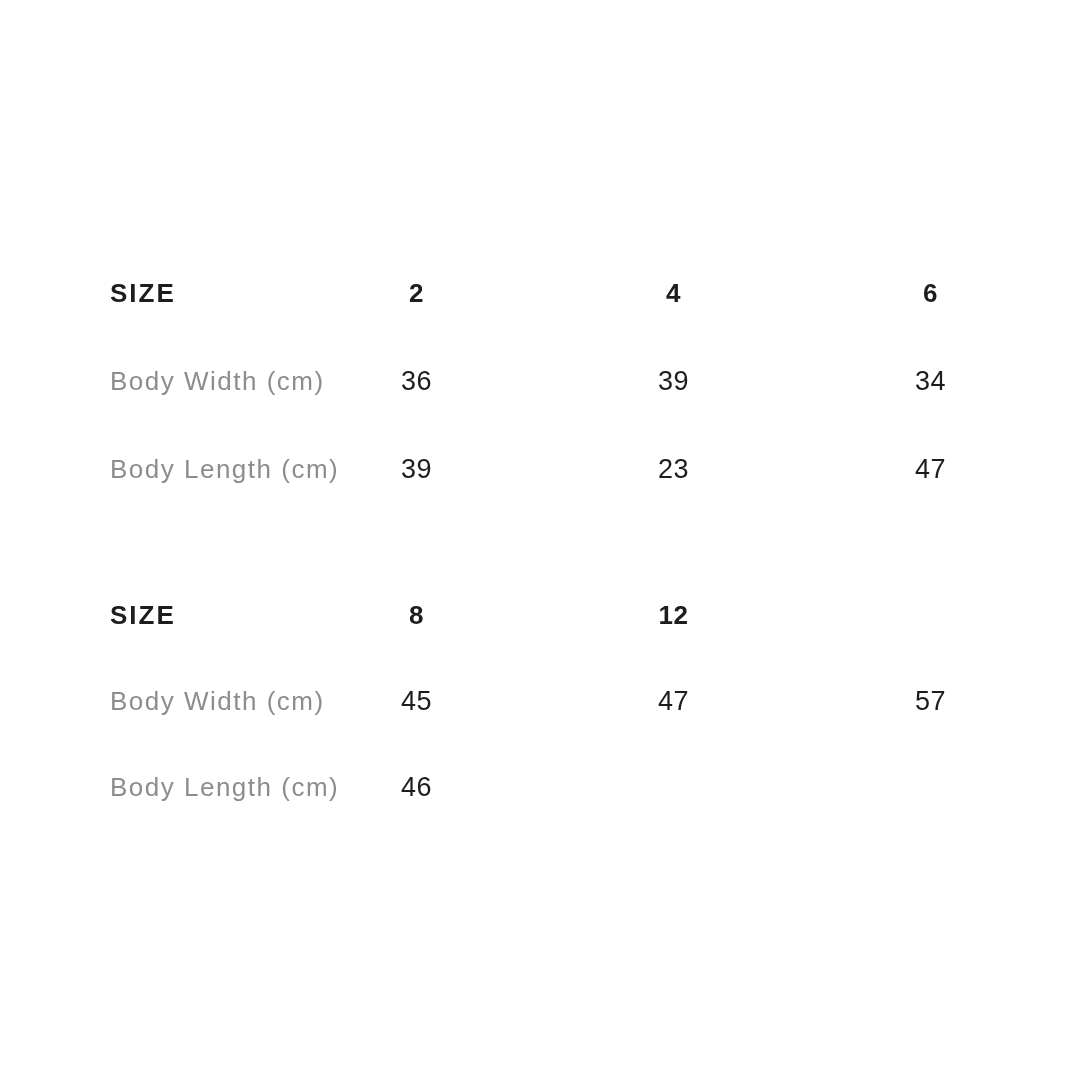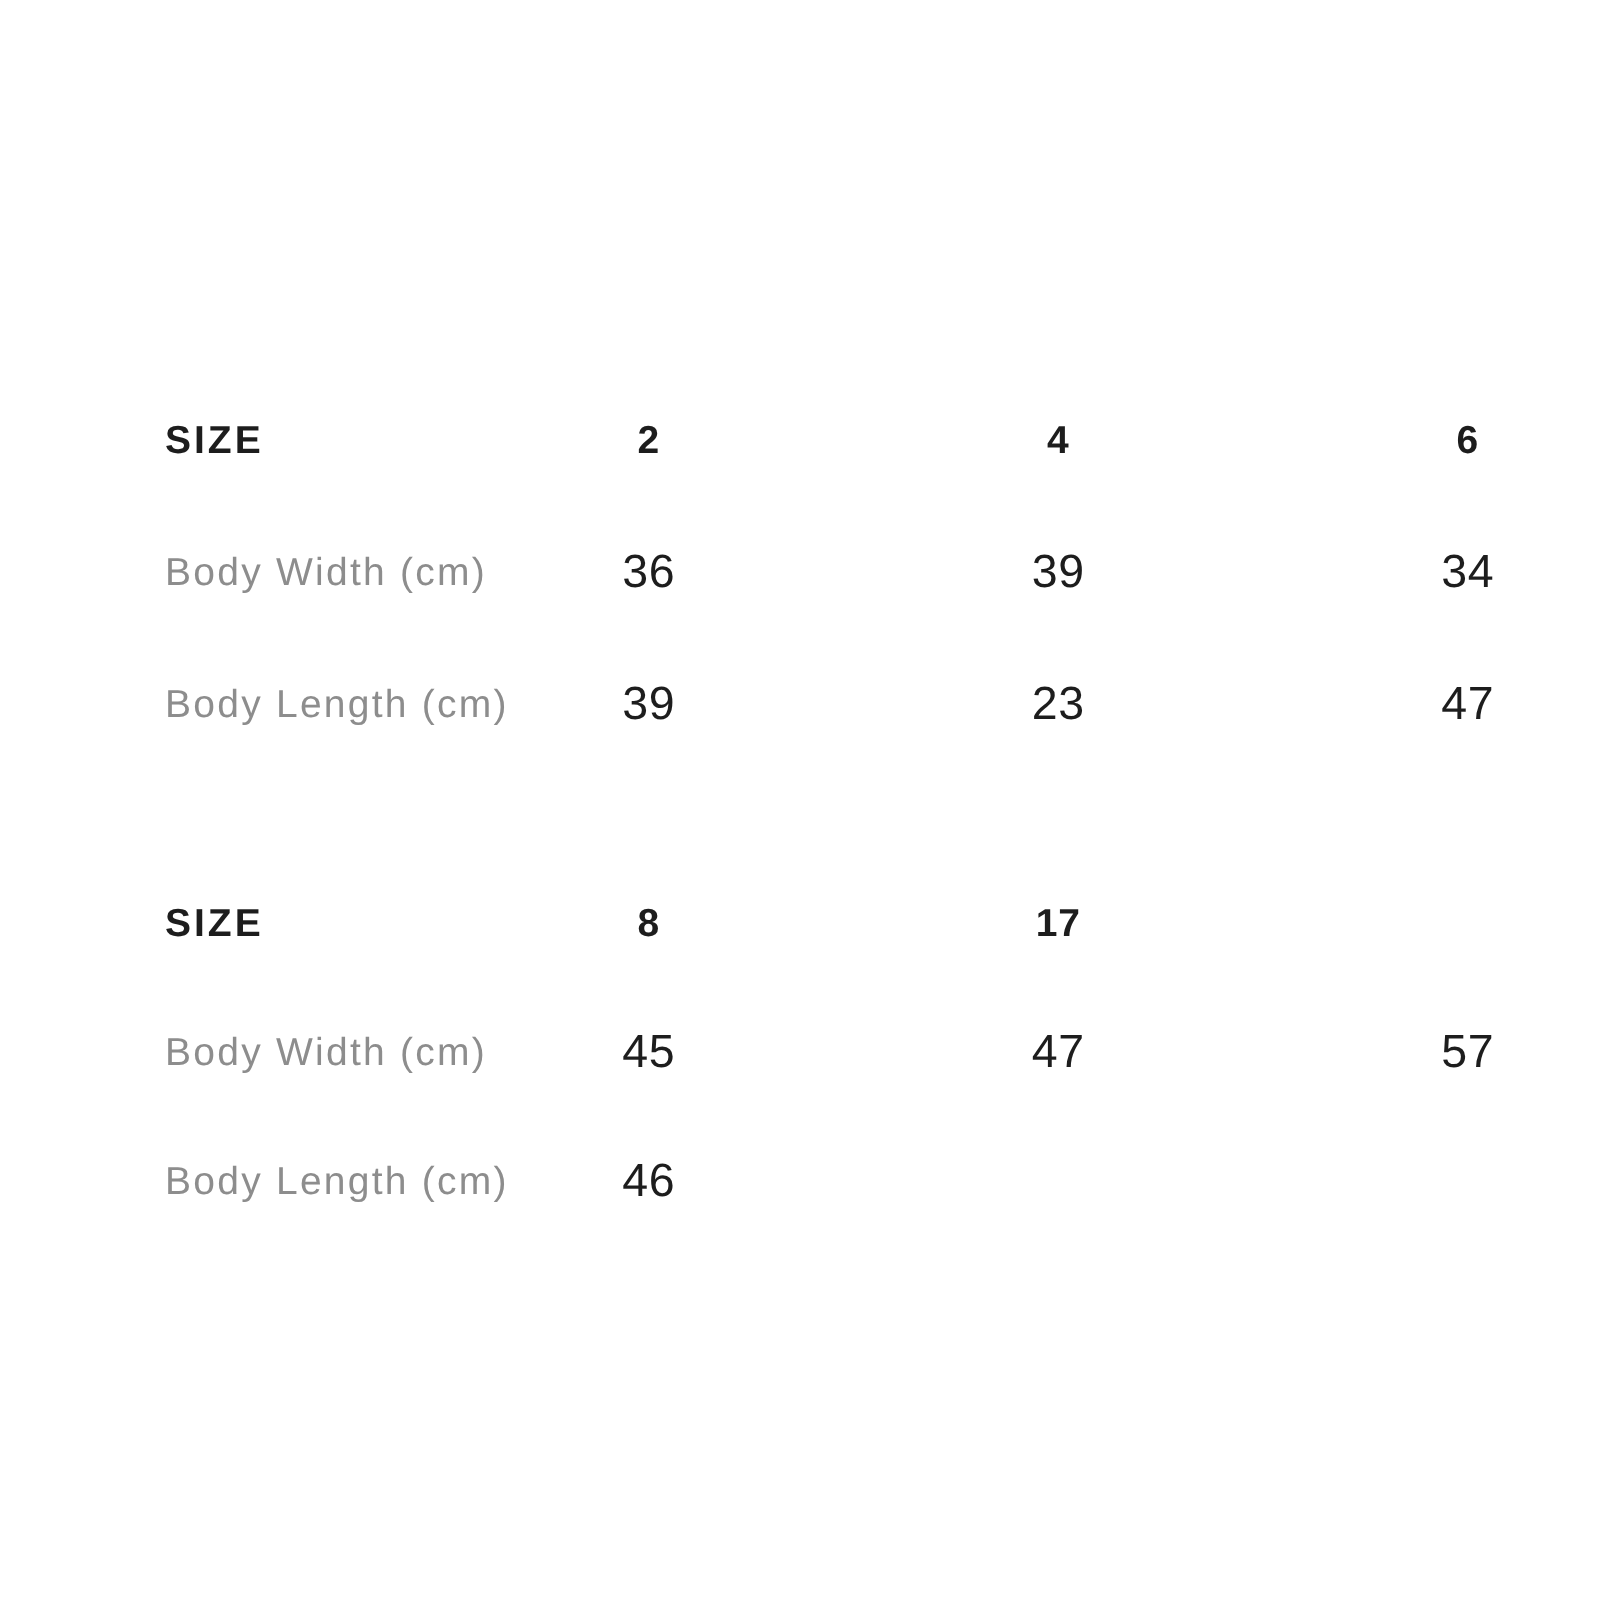--- a/index.html
+++ b/index.html
@@ -21,31 +21,30 @@
     left: 110px;
     width: 949px;
   }
   .size-table-1 { top: 249px; }
   .size-table-2 { top: 572px; }
   .trow {
     display: grid;
     grid-template-columns: 178px 257px 257px 257px;
     align-items: center;
     height: 88px;
-    gap: 16px;
   }
   .size-table-2 .trow { height: 86px; }
   .cell-label {
     font-size: 26px;
     color: #8d8d8d;
     letter-spacing: 1.5px;
     white-space: nowrap;
   }
   .cell-value {
-    font-size: 31px;
+    font-size: 27px;
     color: #1d1d1d;
     letter-spacing: 0.5px;
     text-align: center;
     white-space: nowrap;
   }
   .header-row .cell-label {
     font-size: 26px;
     font-weight: 700;
     color: #1d1d1d;
     letter-spacing: 2px;
@@ -79,21 +78,21 @@
       <div class="cell-value">39</div>
       <div class="cell-value">23</div>
       <div class="cell-value">47</div>
     </div>
   </div>
 
   <div class="size-table size-table-2">
     <div class="trow header-row">
       <div class="cell-label">SIZE</div>
       <div class="cell-value">8</div>
-      <div class="cell-value">17</div>
+      <div class="cell-value">12</div>
     </div>
     <div class="trow">
       <div class="cell-label">Body Width (cm)</div>
       <div class="cell-value">45</div>
       <div class="cell-value">47</div>
       <div class="cell-value">57</div>
     </div>
     <div class="trow">
       <div class="cell-label">Body Length (cm)</div>
       <div class="cell-value">46</div>

